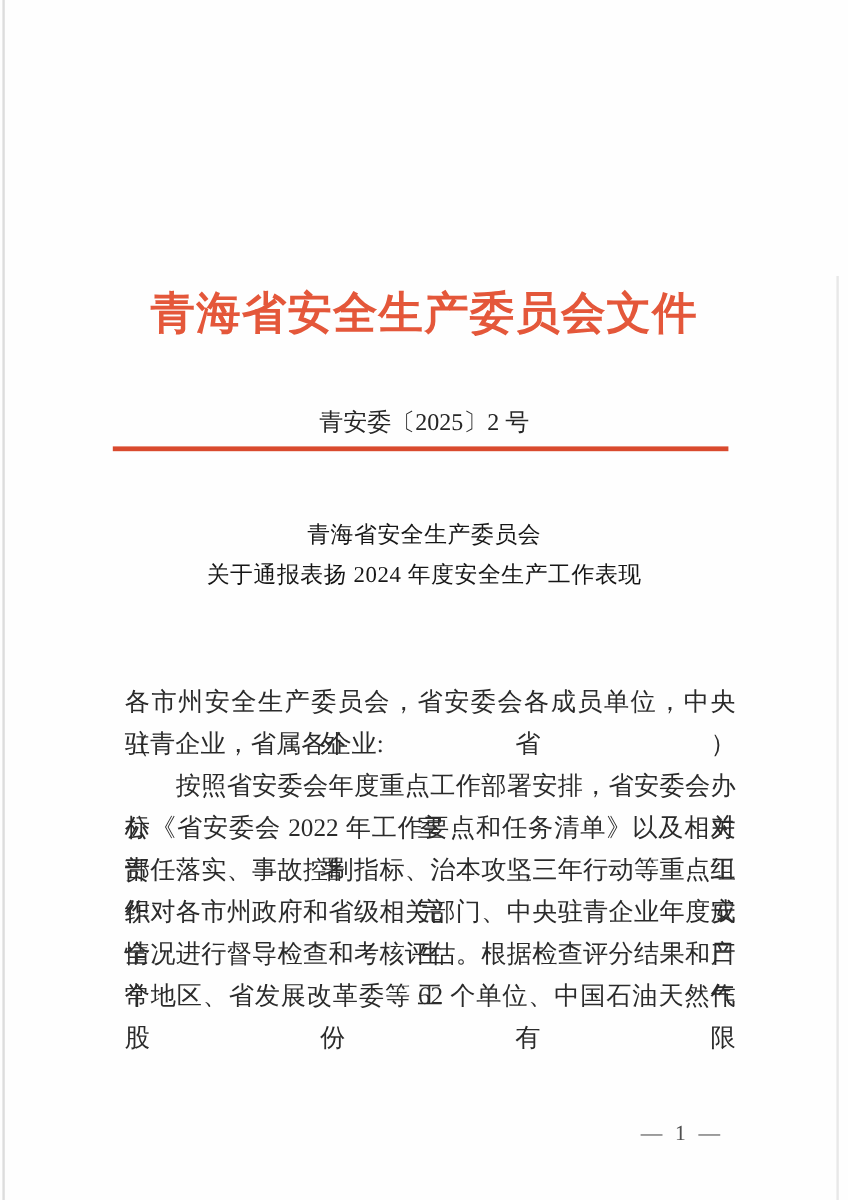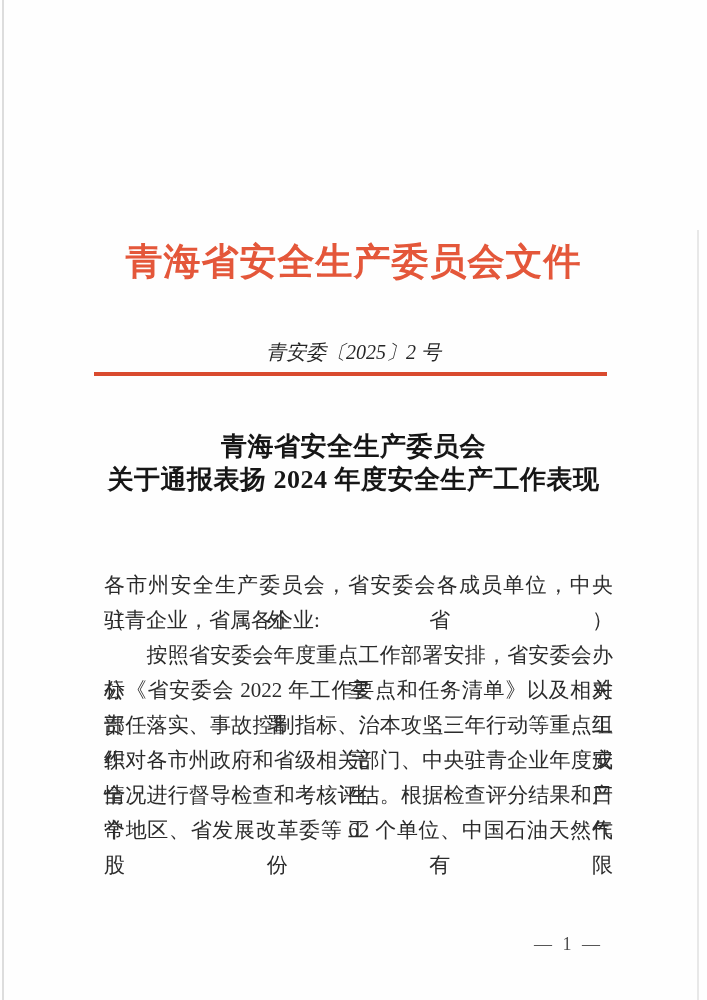--- a/index.html
+++ b/index.html
@@ -39,39 +39,38 @@
     color: var(--accent);
     margin-top: 24px;
   }
   .doc-number {
     position: absolute;
     top: 338px; left: 0; right: 0;
     text-align: center;
     font-size: 20px;
     line-height: 28px;
     color: var(--ink);
-    font-style: italic;
   }
   .red-rule {
     position: absolute;
     top: 372px; left: 94px;
     width: 513px; height: 4px;
     background: var(--rule);
   }
   .doc-title {
     position: absolute;
     top: 430px; left: 0; right: 0;
     text-align: center;
     color: #161616;
   }
   .doc-title .title-line {
     display: block;
-    font-size: 26px;
+    font-size: 19px;
     line-height: 33px;
-    font-weight: 700;
+    font-weight: 400;
     letter-spacing: 0.5px;
   }
   .body-text {
     position: absolute;
     top: 568px; left: 104px;
     width: 509px;
     color: #2b2b2b;
   }
   .body-text p {
     font-size: 21px;

